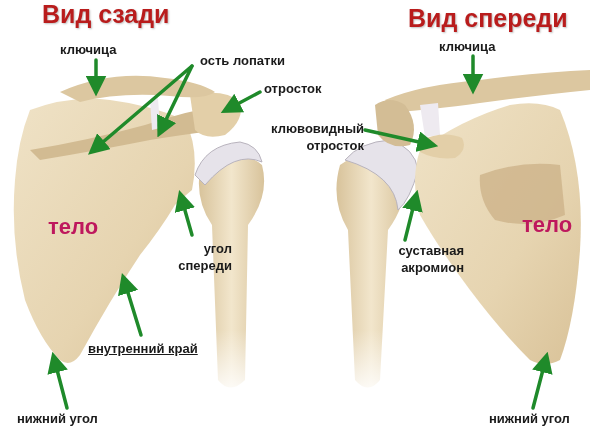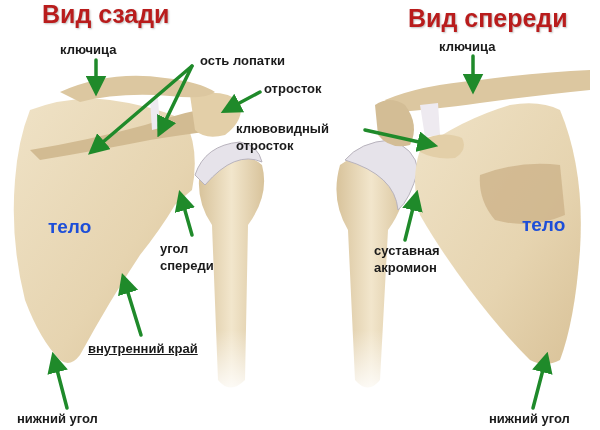--- a/index.html
+++ b/index.html
@@ -3,22 +3,22 @@
   <meta charset="utf-8">
   <style>
     html, body { margin: 0; padding: 0; background: #ffffff; }
     body { width: 600px; height: 430px; position: relative; overflow: hidden;
            font-family: "Liberation Sans", "DejaVu Sans", sans-serif; }
     .canvas { position: absolute; left: 0; top: 0; width: 600px; height: 430px; }
     .title { position: absolute; font-weight: bold; font-size: 25px; color: #b91c1c;
              text-shadow: 1px 1px 2px rgba(0,0,0,0.25); white-space: nowrap; }
     .label { position: absolute; font-weight: bold; font-size: 13px; color: #1a1a1a;
              white-space: nowrap; line-height: 17px; }
-    .label.big { font-size: 19px; color: #1d4ed8; }
-    .label.center { text-align: left; }
+    .label.big { font-size: 22px; color: #be185d; }
+    .label.center { text-align: right; }
     svg.art { position: absolute; left: 0; top: 0; }
   </style>
 </head>
 <body>
 
 <div class="canvas">
 
   <svg class="art" width="600" height="430" viewBox="0 0 600 430">
     <defs>
       <linearGradient id="boneG" x1="0" y1="0" x2="1" y2="1">

